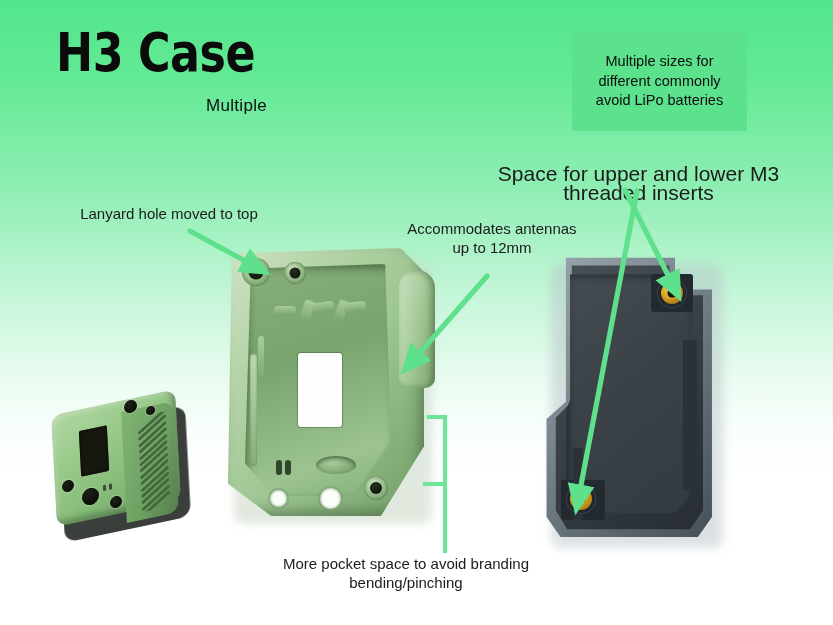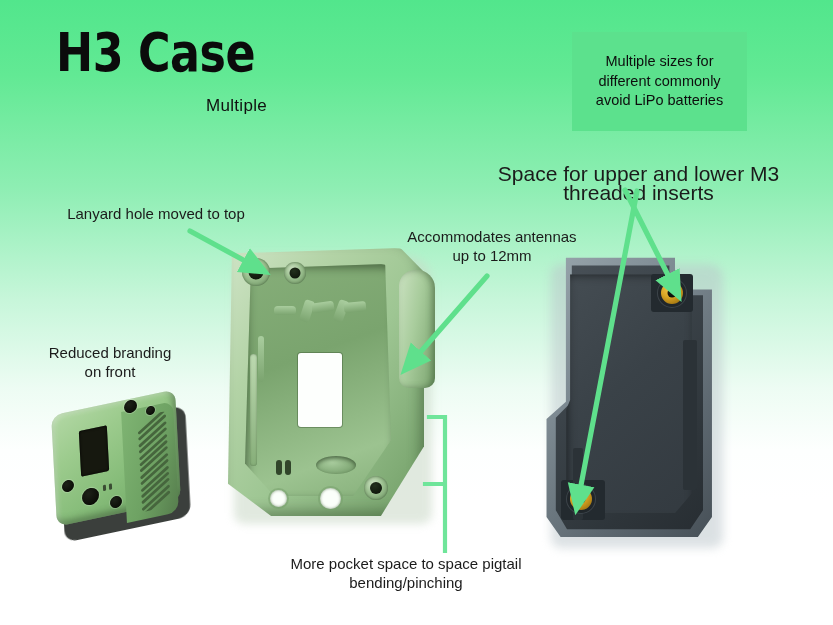--- a/index.html
+++ b/index.html
@@ -45,22 +45,22 @@
   }
   .annot{
     position:absolute;
     color:#1b1b1b;
     font-size:15px;
     line-height:19px;
     text-align:center;
     white-space:pre-line;
   }
   #a-inserts{left:466px;top:164px;width:345px;font-size:21px;}
-  #a-lanyard{left:51px;top:204px;width:210px;}
-  #a-antenna{left:392px;top:227px;width:200px;}
+  #a-lanyard{left:64px;top:204px;width:210px;}
+  #a-antenna{left:392px;top:219px;width:200px;}
   #a-branding{left:34px;top:343px;width:152px;}
   #a-pocket{left:275px;top:554px;width:262px;}
 
   
   #overlay{position:absolute;left:0;top:0;width:833px;height:625px;pointer-events:none;}
 
   
   .part{position:absolute;}
 
   
@@ -218,23 +218,21 @@
   <div class="subtitle">Multiple</div>
 
   <div class="callout">
     <span>Multiple sizes for different commonly avoid LiPo batteries</span>
   </div>
 
   <div class="annot" id="a-inserts">Space for upper and lower M3 threaded inserts</div>
   <div class="annot" id="a-lanyard">Lanyard hole moved to top</div>
   <div class="annot" id="a-antenna">Accommodates antennas
 up to 12mm</div>
-  <div class="annot" id="a-branding">Reduced branding
-on front</div>
-  <div class="annot" id="a-pocket">More pocket space to space pigtail
+  <div class="annot" id="a-pocket">More pocket space to avoid branding
 bending/pinching</div>
 
   <div class="part" id="case-front">
     <div class="cf-shadow"></div>
     <div class="cf-body"></div>
     <div class="cf-side"></div>
     <div class="cf-screen"></div>
     <div class="cf-vents" id="cf-vents">
         <i style="top: 6px;"></i>
         <i style="top: 12.4px;"></i>

